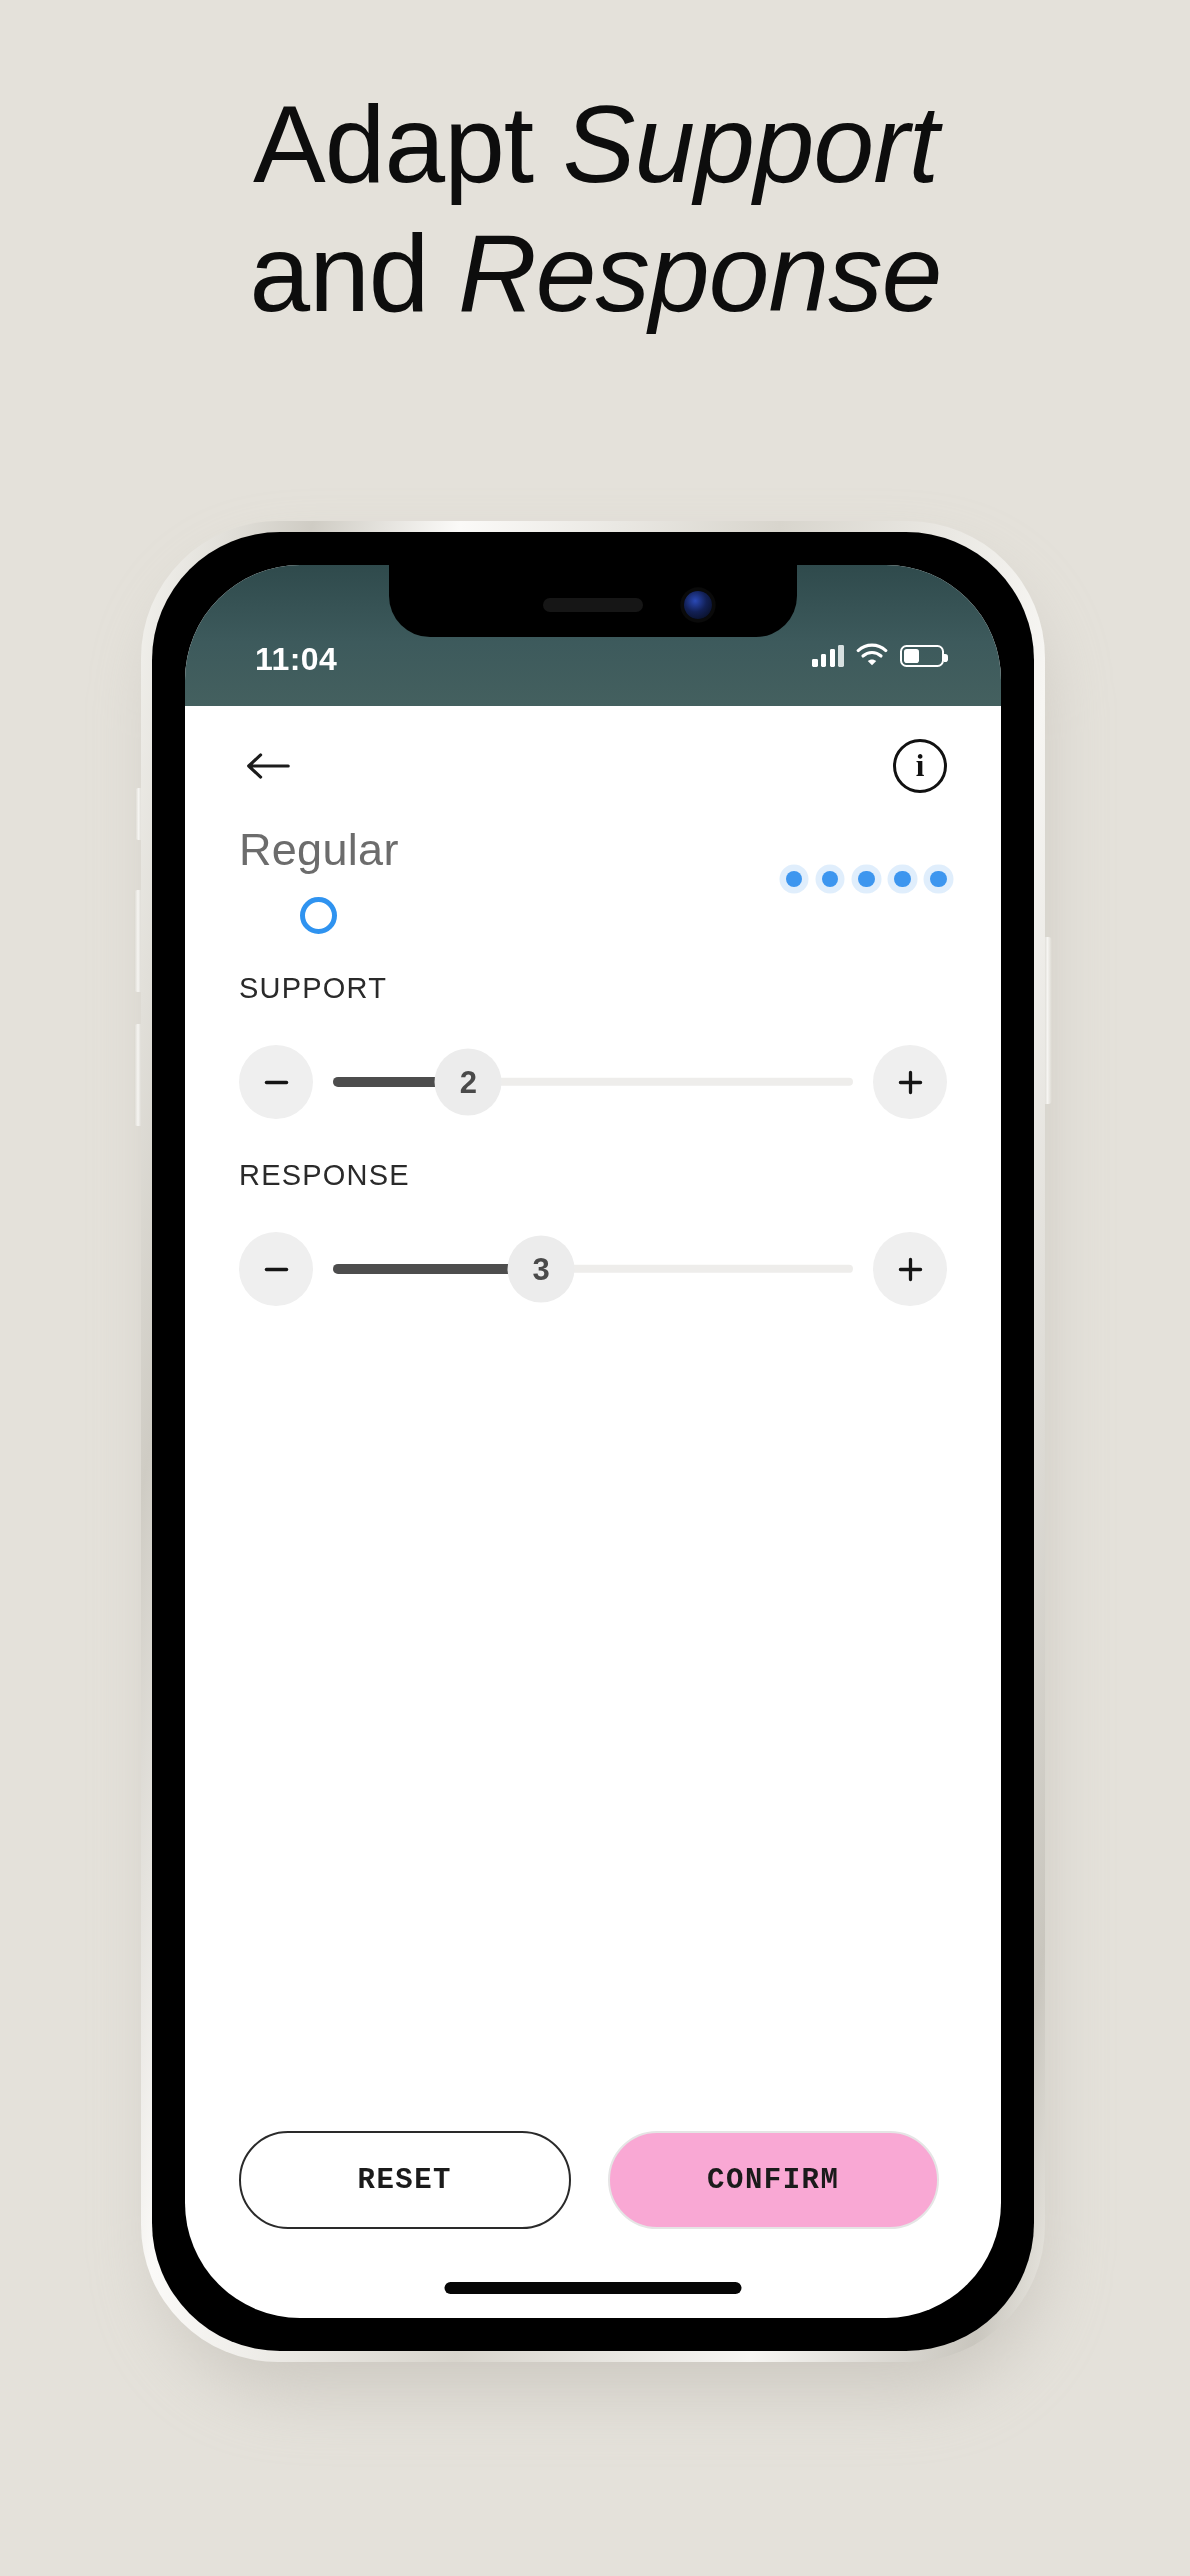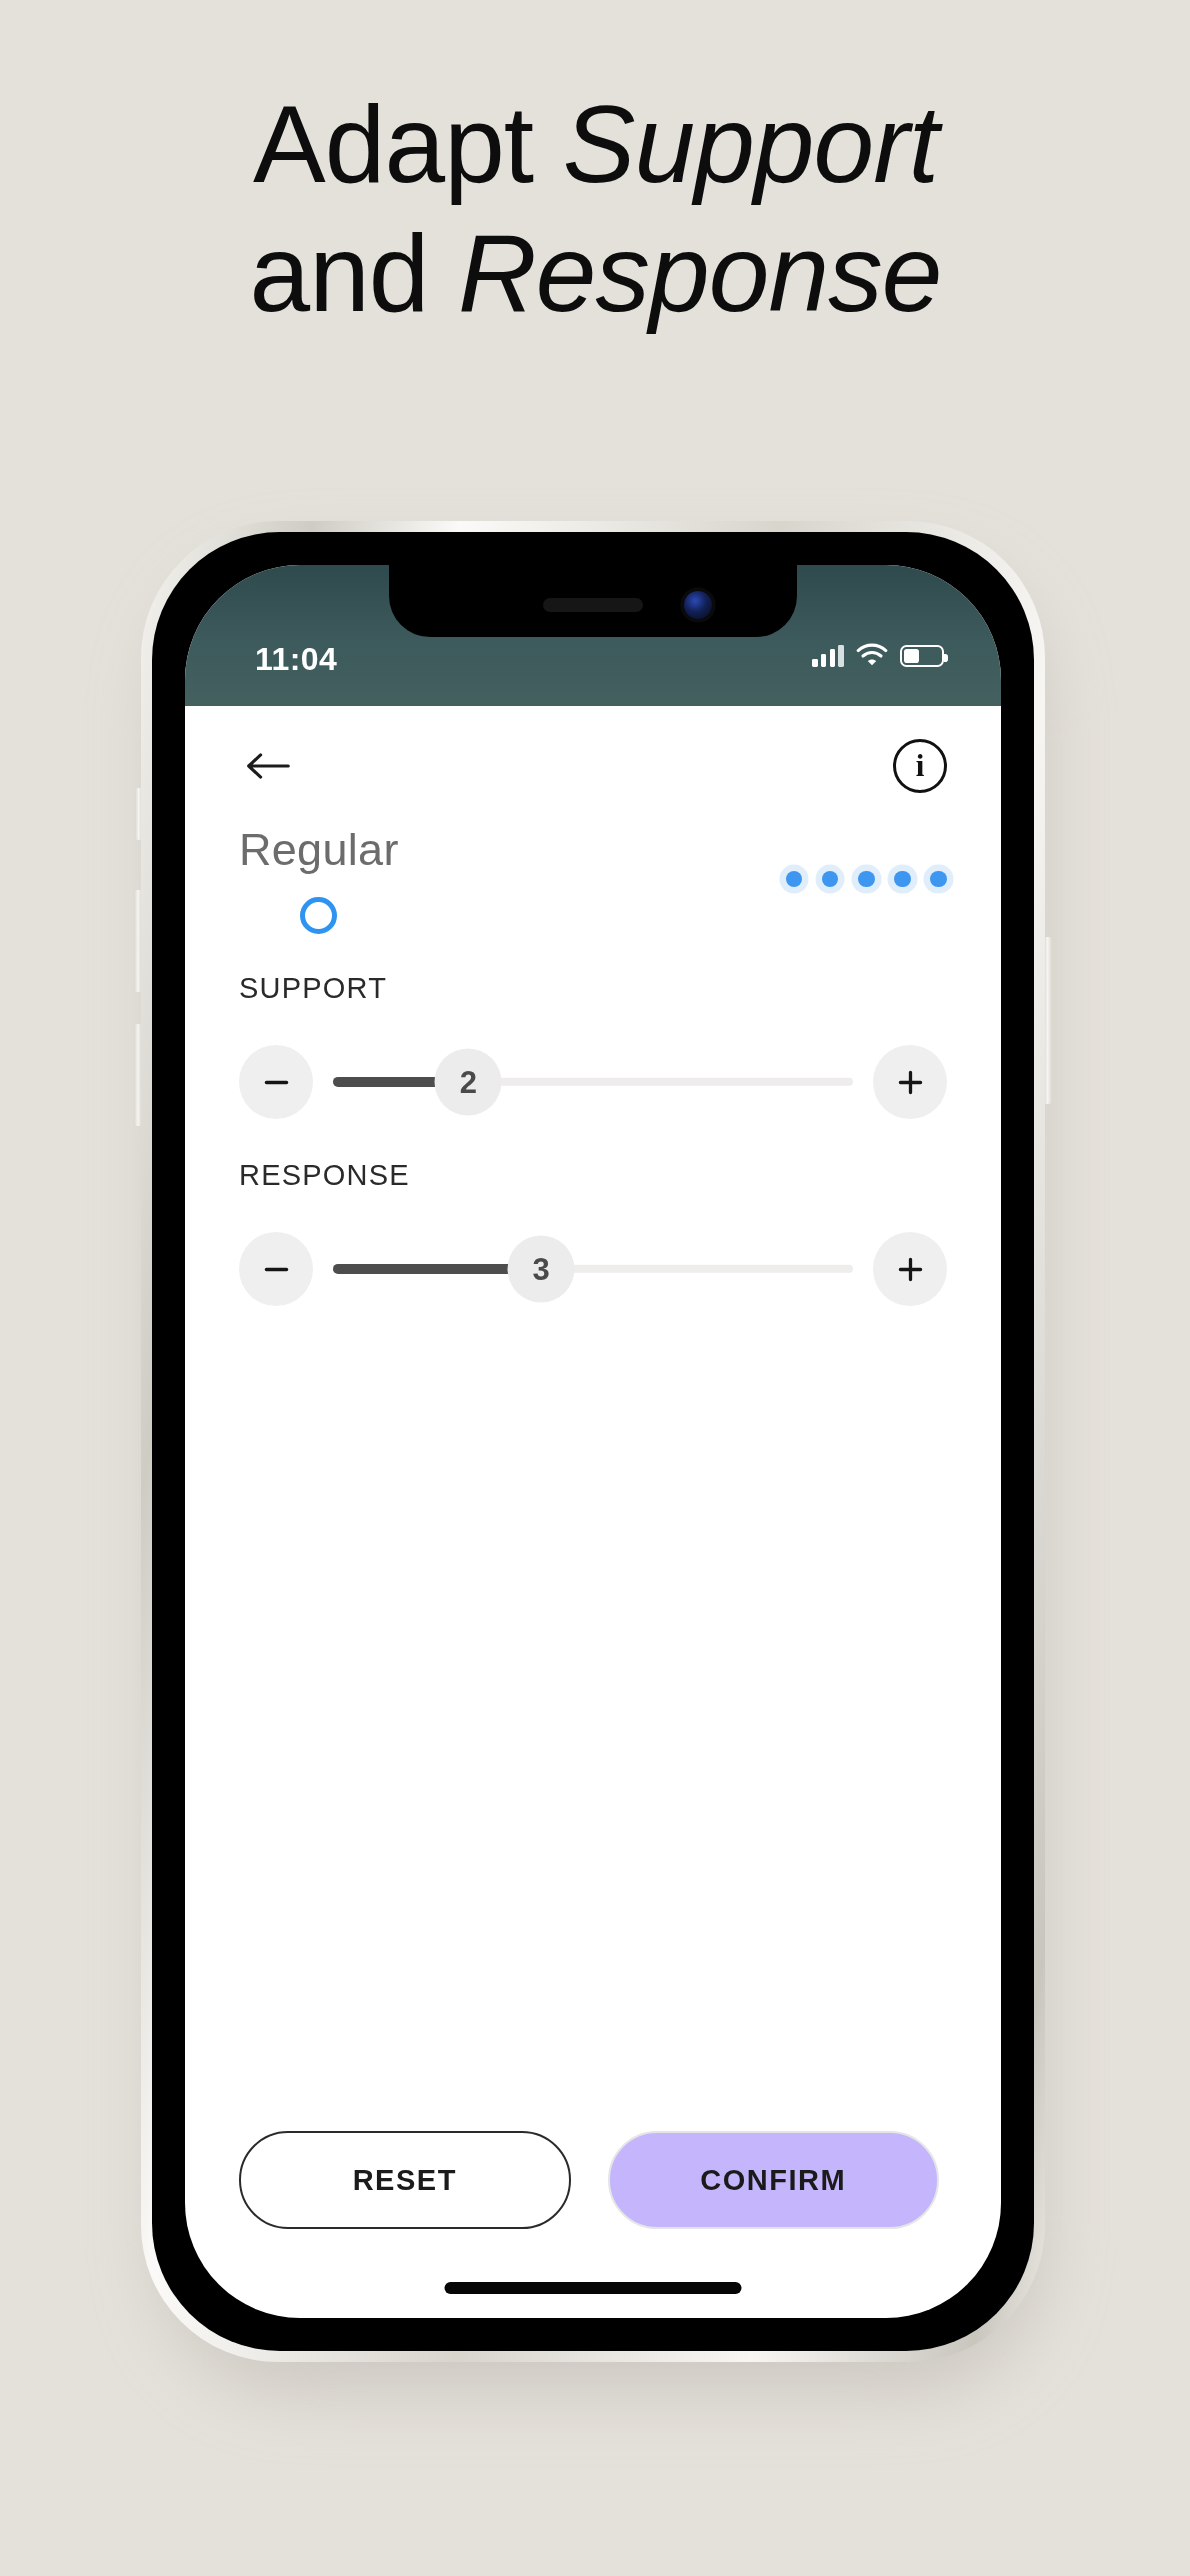--- a/index.html
+++ b/index.html
@@ -207,31 +207,31 @@
     width:67px; height:67px; border-radius:50%;
     background:#ececec;
     display:flex; align-items:center; justify-content:center;
     font-size:31px; font-weight:700; color:#4a4a4a;
   }
 
   
   .footer{
     position:absolute;
     left:54px; right:62px; bottom:89px;
-    display:flex; gap:37px;
+    display:flex; gap:37px;font-family:Liberation Mono, monospace;
   }
   .btn-pill{
     flex:1 1 0;
     height:98px; border-radius:49px;
     display:flex; align-items:center; justify-content:center;
     font-size:29px; letter-spacing:1.5px; font-weight:600;
     color:#1b1b1b;
   }
   .btn-reset{ background:#fff; border:2.8px solid #2a2a2a; }
-  .btn-confirm{ background:#c4b5fd; border:2.8px solid #e5e5e5; }
+  .btn-confirm{ background:#f9a8d4; border:2.8px solid #e5e5e5; }
 
   .home-indicator{
     position:absolute; left:50%; bottom:24px;
     transform:translateX(-50%);
     width:297px; height:12px; border-radius:6.5px;
     background:#060606;
   }
 </style>
 </head>
 <body>

